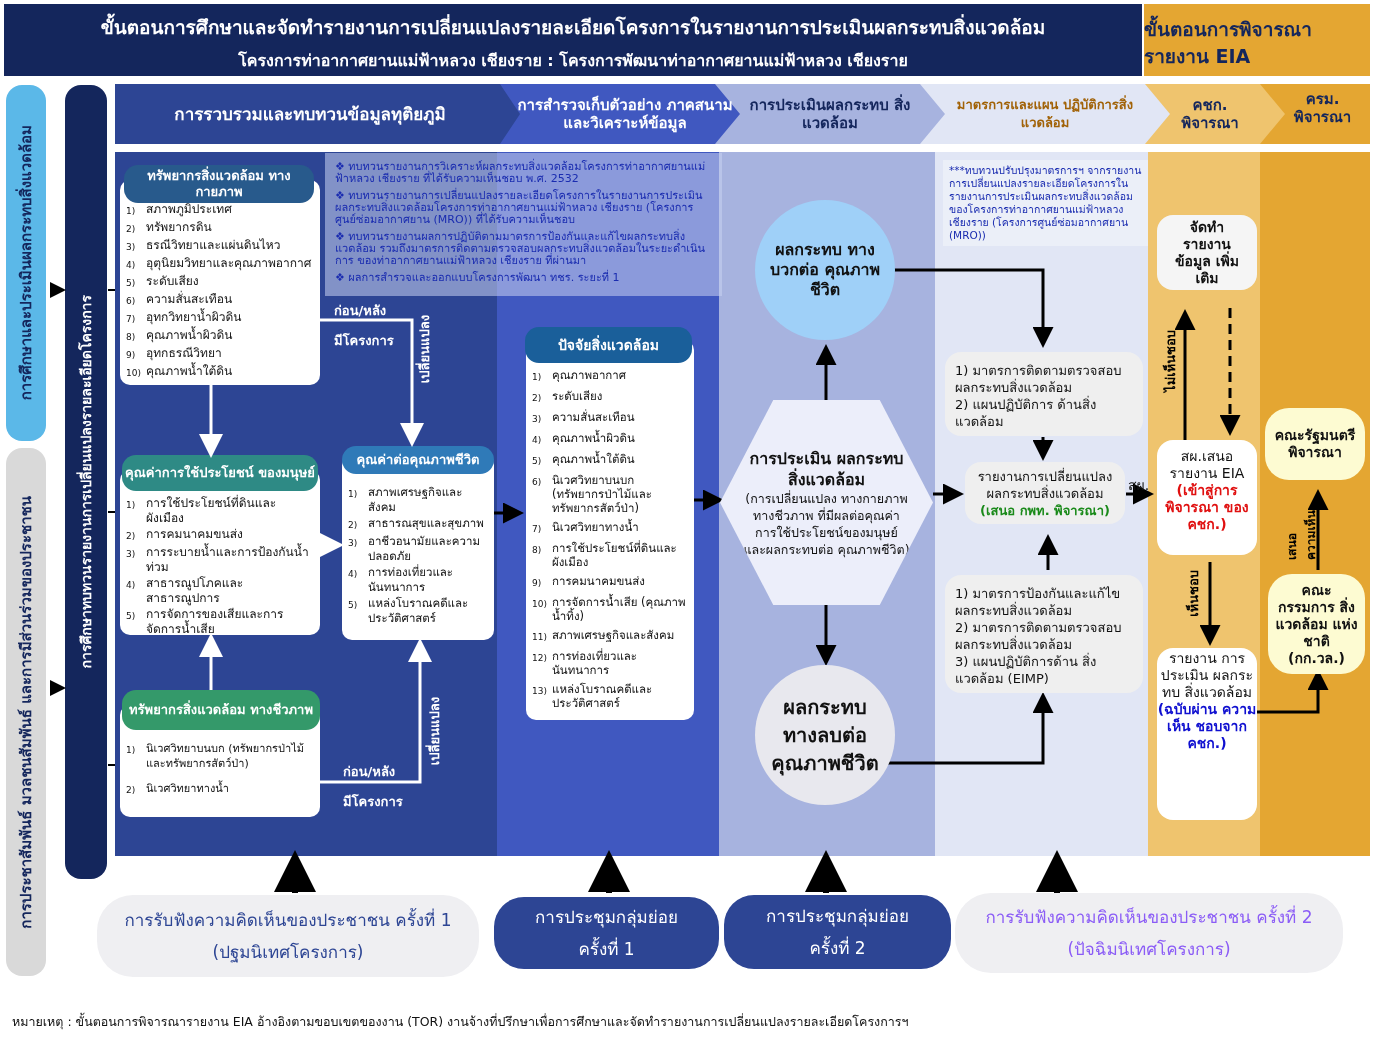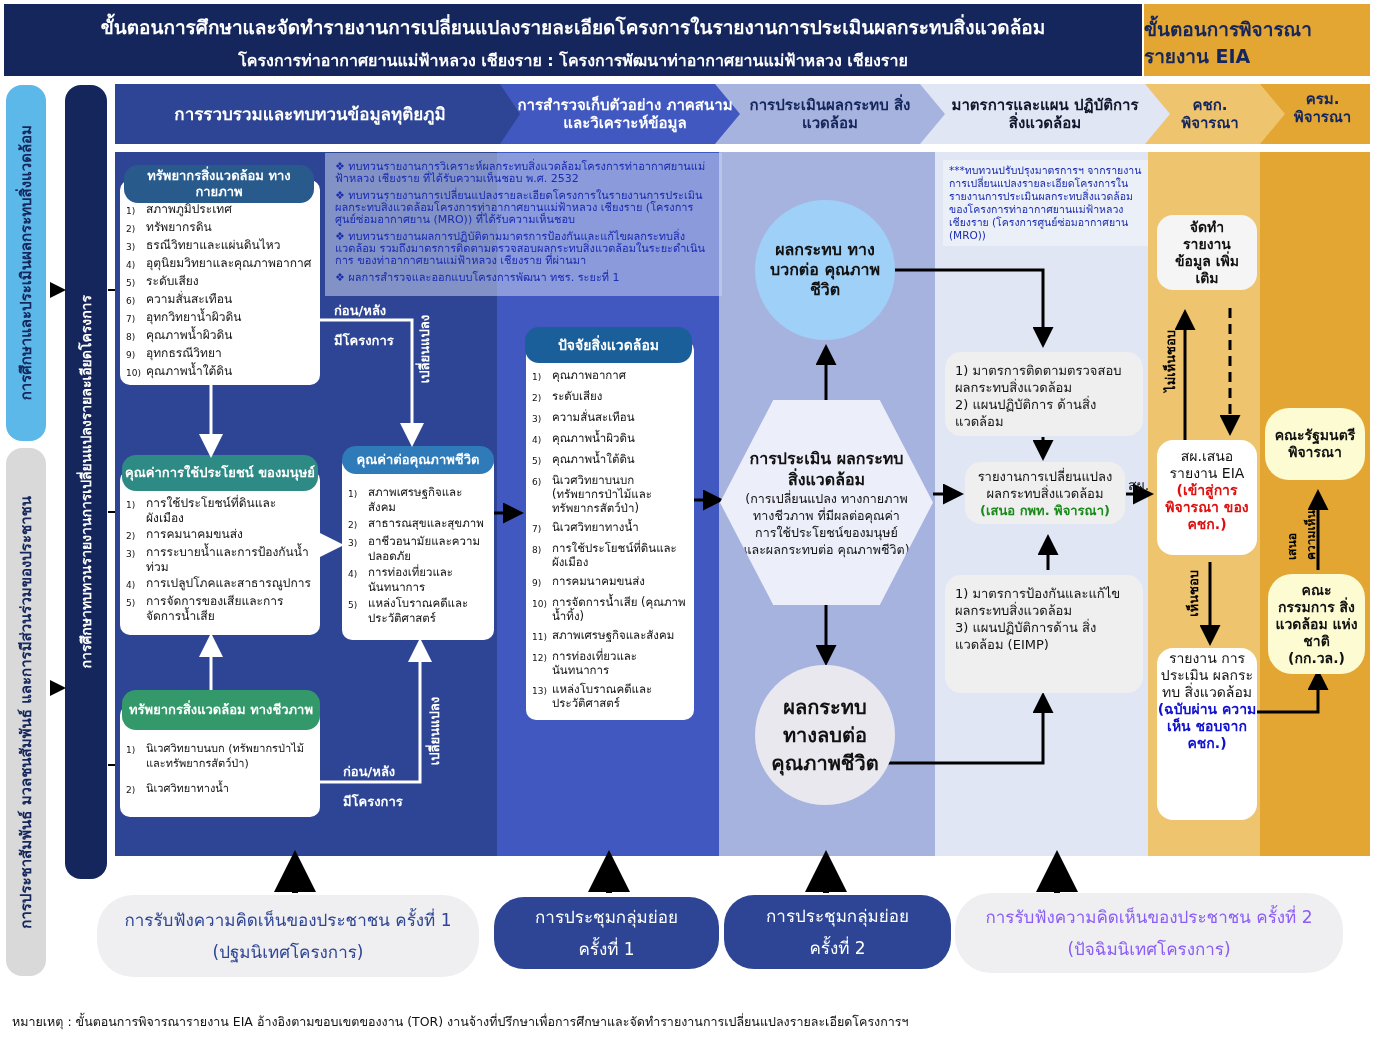--- a/index.html
+++ b/index.html
@@ -71,21 +71,21 @@
 </svg>
 <div class="abs phase" style="left:125px;width:370px;color:#fff;font-size:17px">
     <span>การรวบรวมและทบทวนข้อมูลทุติยภูมิ</span>
   </div>
 <div class="abs phase" style="left:515px;width:220px;color:#fff;font-size:15px">
     <span>การสำรวจเก็บตัวอย่าง ภาคสนามและวิเคราะห์ข้อมูล</span>
   </div>
 <div class="abs phase" style="left:745px;width:170px;color:#14265c;font-size:15px">
     <span>การประเมินผลกระทบ สิ่งแวดล้อม</span>
   </div>
-<div class="abs phase" style="left:950px;width:190px;color:#0f172a;font-size:15px">
+<div class="abs phase" style="left:950px;width:190px;color:#a16207;font-size:13px">
     <span>มาตรการและแผน ปฏิบัติการสิ่งแวดล้อม</span>
   </div>
 <div class="abs phase" style="left:1170px;width:80px;color:#14265c;font-size:15px">
     <span>คชก. พิจารณา</span>
   </div>
 <div class="abs phase" style="left:1275px;width:95px;color:#14265c;font-size:15px;align-items:flex-start;padding-top:6px">
     <span>ครม. พิจารณา</span>
   </div>
 
 <div class="abs col-bg" style="left:115px;width:382px;background:#2d4594"></div>
@@ -157,21 +157,21 @@
     <li>
         <span class="n">2)</span>
         <span>การคมนาคมขนส่ง</span>
       </li>
     <li>
         <span class="n">3)</span>
         <span>การระบายน้ำและการป้องกันน้ำท่วม</span>
       </li>
     <li>
         <span class="n">4)</span>
-        <span>การเปลูปโภคและสาธารณูปการ</span>
+        <span>สาธารณูปโภคและสาธารณูปการ</span>
       </li>
     <li>
         <span class="n">5)</span>
         <span>การจัดการของเสียและการจัดการน้ำเสีย</span>
       </li>
   </ol>
 </div>
 <div class="card-head" style="left:122px;top:455px;width:196px;height:36px;background:#2e8a85">คุณค่าการใช้ประโยชน์ ของมนุษย์</div>
 
 <div class="card" style="left:120px;top:705px;width:200px;height:112px">
@@ -335,20 +335,21 @@
   <div>1) มาตรการติดตามตรวจสอบ ผลกระทบสิ่งแวดล้อม</div>
   <div>2) แผนปฏิบัติการ ด้านสิ่งแวดล้อม</div>
 </div>
 <div class="abs gbox" style="left:965px;top:462px;width:160px;height:62px;text-align:center;padding:6px">
   <div>รายงานการเปลี่ยนแปลง ผลกระทบสิ่งแวดล้อม</div>
   <div style="color:#1a8a1a;font-weight:bold">(เสนอ กพท. พิจารณา)</div>
 </div>
 <div class="abs" style="left:1128px;top:474px;font-size:14px">สผ.</div>
 <div class="abs gbox" style="left:945px;top:575px;width:198px;height:118px">
   <div>1) มาตรการป้องกันและแก้ไข ผลกระทบสิ่งแวดล้อม</div>
+  <div>2) มาตรการติดตามตรวจสอบ ผลกระทบสิ่งแวดล้อม</div>
   <div>3) แผนปฏิบัติการด้าน สิ่งแวดล้อม (EIMP)</div>
 </div>
 
 <div class="abs wbox" style="left:1157px;top:215px;width:100px;height:75px;font-weight:bold;display:flex;align-items:center;justify-content:center;padding:0 8px;background:#f5f5f5">
   <span>จัดทำ รายงาน ข้อมูล เพิ่มเติม</span>
 </div>
 <div class="abs lbl-w vtext" style="left:1160px;top:330px;color:#000;font-size:13px">ไม่เห็นชอบ</div>
 <div class="abs wbox" style="left:1157px;top:440px;width:100px;height:115px;padding-top:8px">
   <div>สผ.เสนอ รายงาน EIA</div>
   <div style="color:#e01010;font-weight:bold">(เข้าสู่การ พิจารณา ของ คชก.)</div>

